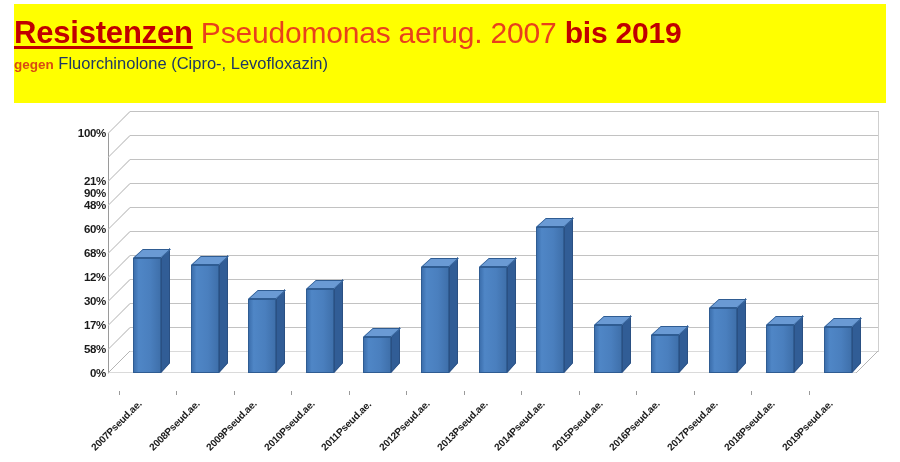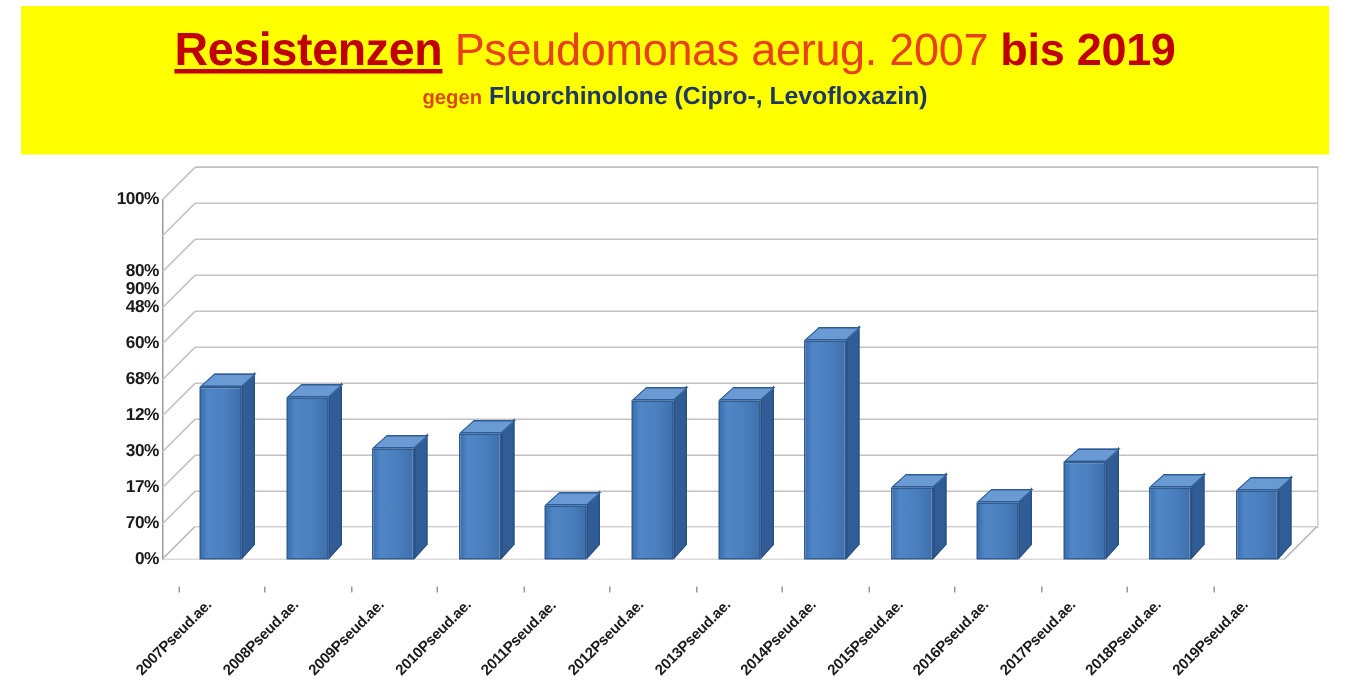--- a/index.html
+++ b/index.html
@@ -10,21 +10,21 @@
     overflow:hidden;
     position:relative;
   }
 
   
   #title-banner{
     position:absolute;
     left:14px; top:4px;
     width:872px; height:99px;
     background:#ffff00;
-    text-align:center;
+    text-align:left;
     overflow:hidden;
   }
   .tline{ white-space:nowrap; line-height:1; }
 
   #title-line-1{
     margin-top:13px;
     font-size:30px;
     letter-spacing:-0.2px;
   }
   .t1-resistenzen{
@@ -40,21 +40,21 @@
   .t1-bis{
     color:#c00000; font-weight:bold;
     font-size:30px;
   }
 
   #title-line-2{
     margin-top:7px;
     font-size:16.5px;
   }
   .t2-gegen{ color:#d94a12; font-weight:bold; font-size:13.5px; }
-  .t2-main{ color:#1f3864; font-weight:bold; font-size:16.5px; }
+  .t2-main{ color:#1f3864; font-weight:normal; font-size:16.5px; }
 
   #title-line-3{
     margin-top:8px;
     font-size:13.5px;
   }
   .t3-stark{ color:#000000; font-weight:bold; font-size:13px; }
   .t3-red{ color:#e8282e; font-weight:bold; font-size:16px; }
   .t3-plain{ color:#111111; font-weight:bold; font-size:12.5px; }
   .t3-ul{
     color:#000000; font-weight:bold; font-size:13.5px;
@@ -201,28 +201,28 @@
   </div>
 
 
 </div>
 
 <div id="chart-area">
 
   <div id="y-axis">
       <div class="ytick" style="top: 30px;">100%</div>
       <div class="ytick" style="top: 54px; margin-top: 36px;">90%</div>
-      <div class="ytick" style="top: 78px;">80%</div>
+      <div class="ytick" style="top: 78px;">21%</div>
       <div class="ytick" style="top: 102px;">48%</div>
       <div class="ytick" style="top: 126px;">60%</div>
       <div class="ytick" style="top: 150px;">68%</div>
       <div class="ytick" style="top: 174px;">12%</div>
       <div class="ytick" style="top: 198px;">30%</div>
       <div class="ytick" style="top: 222px;">17%</div>
-      <div class="ytick" style="top: 246px;">70%</div>
+      <div class="ytick" style="top: 246px;">58%</div>
       <div class="ytick" style="top: 270px;">0%</div>
     </div>
 
   <div id="plot">
     <div id="back-wall"></div>
     <div id="axis-line"></div>
     <div id="gridlines">
         <div class="grid-line" style="left: 22px; top: 0px; width: 748px;"></div>
         <div class="grid-riser" style="left: 0px; top: 22px;"></div>
         <div class="grid-line" style="left: 22px; top: 24px; width: 748px;"></div>

